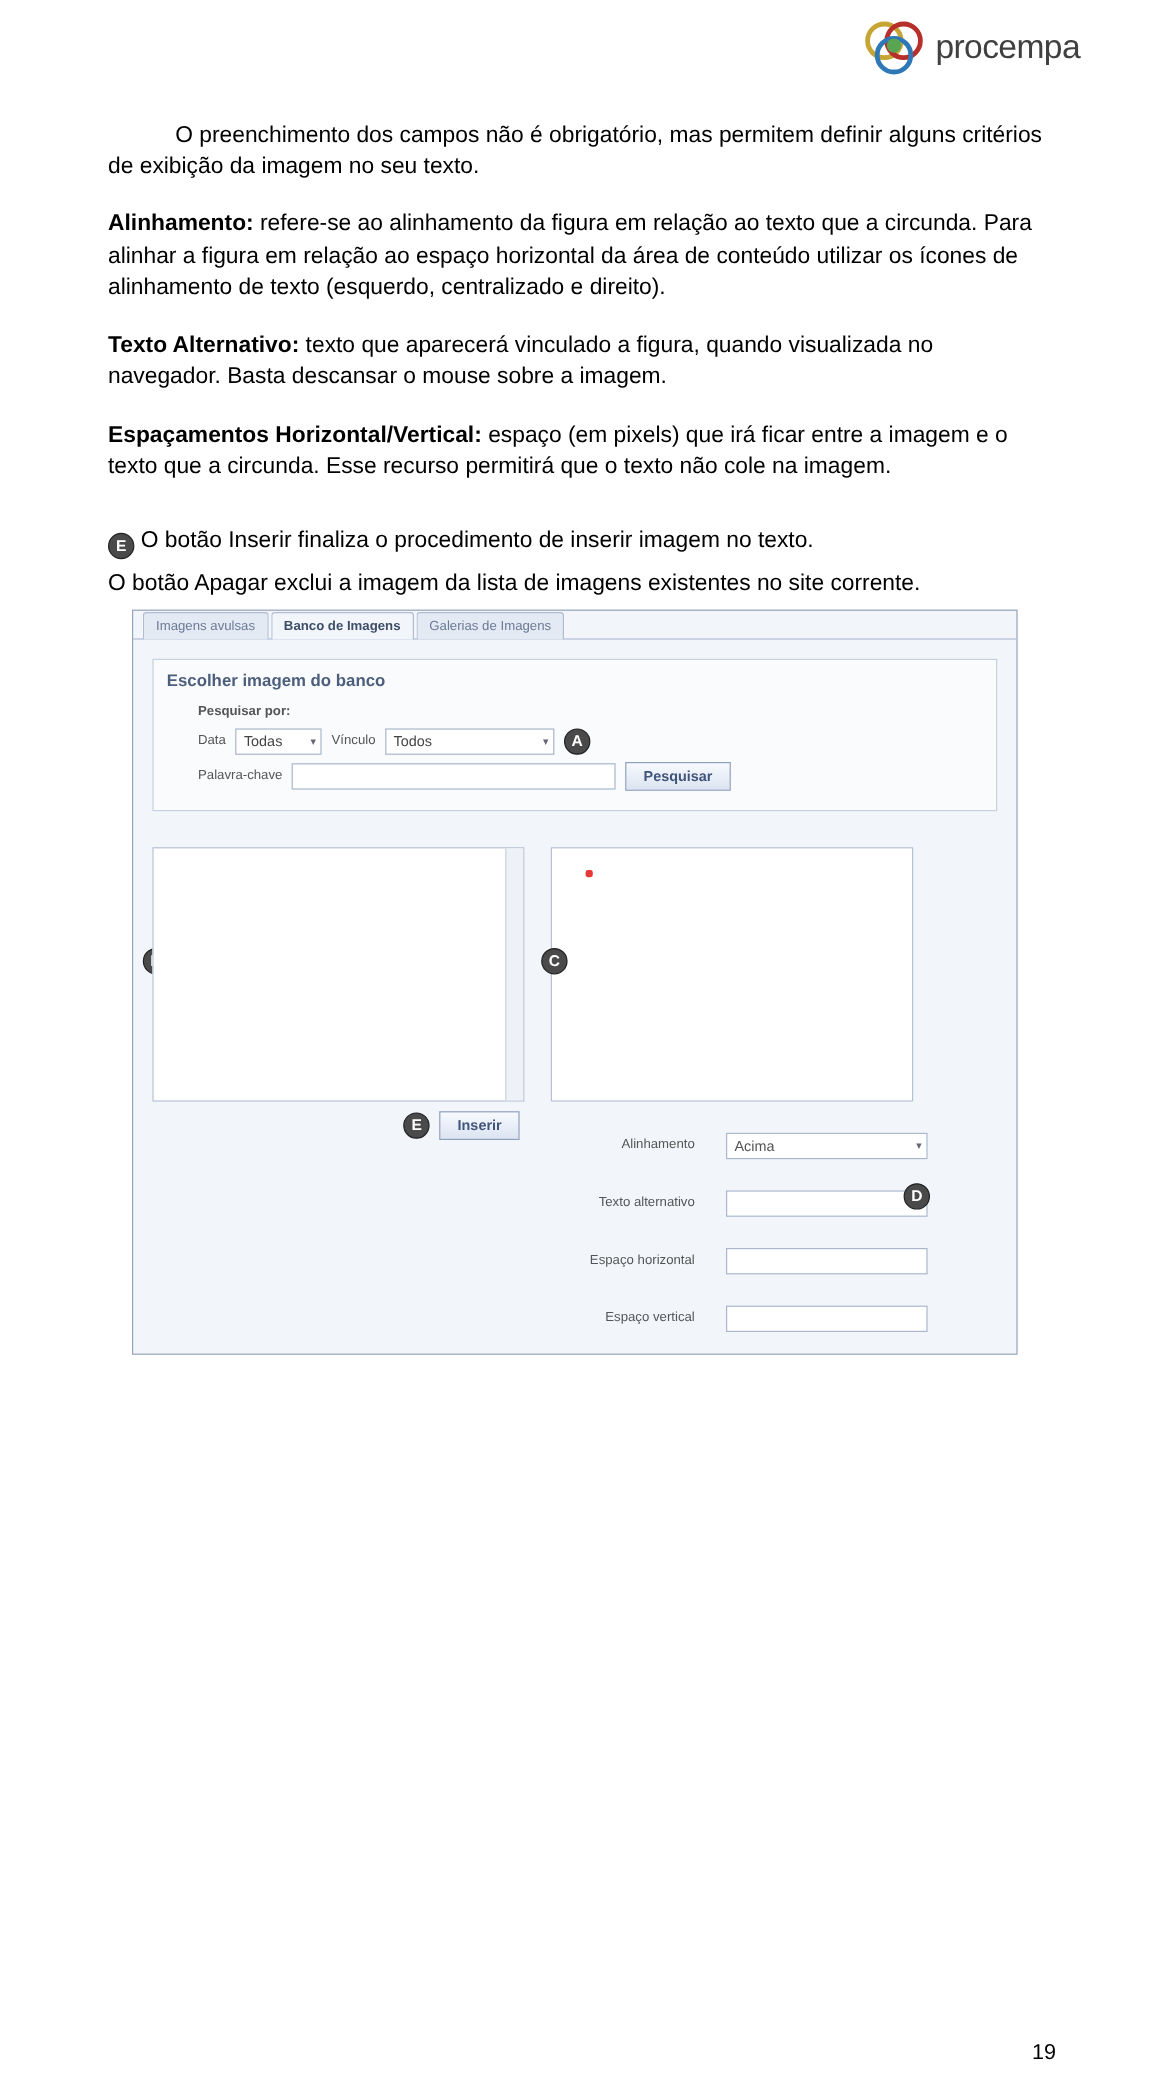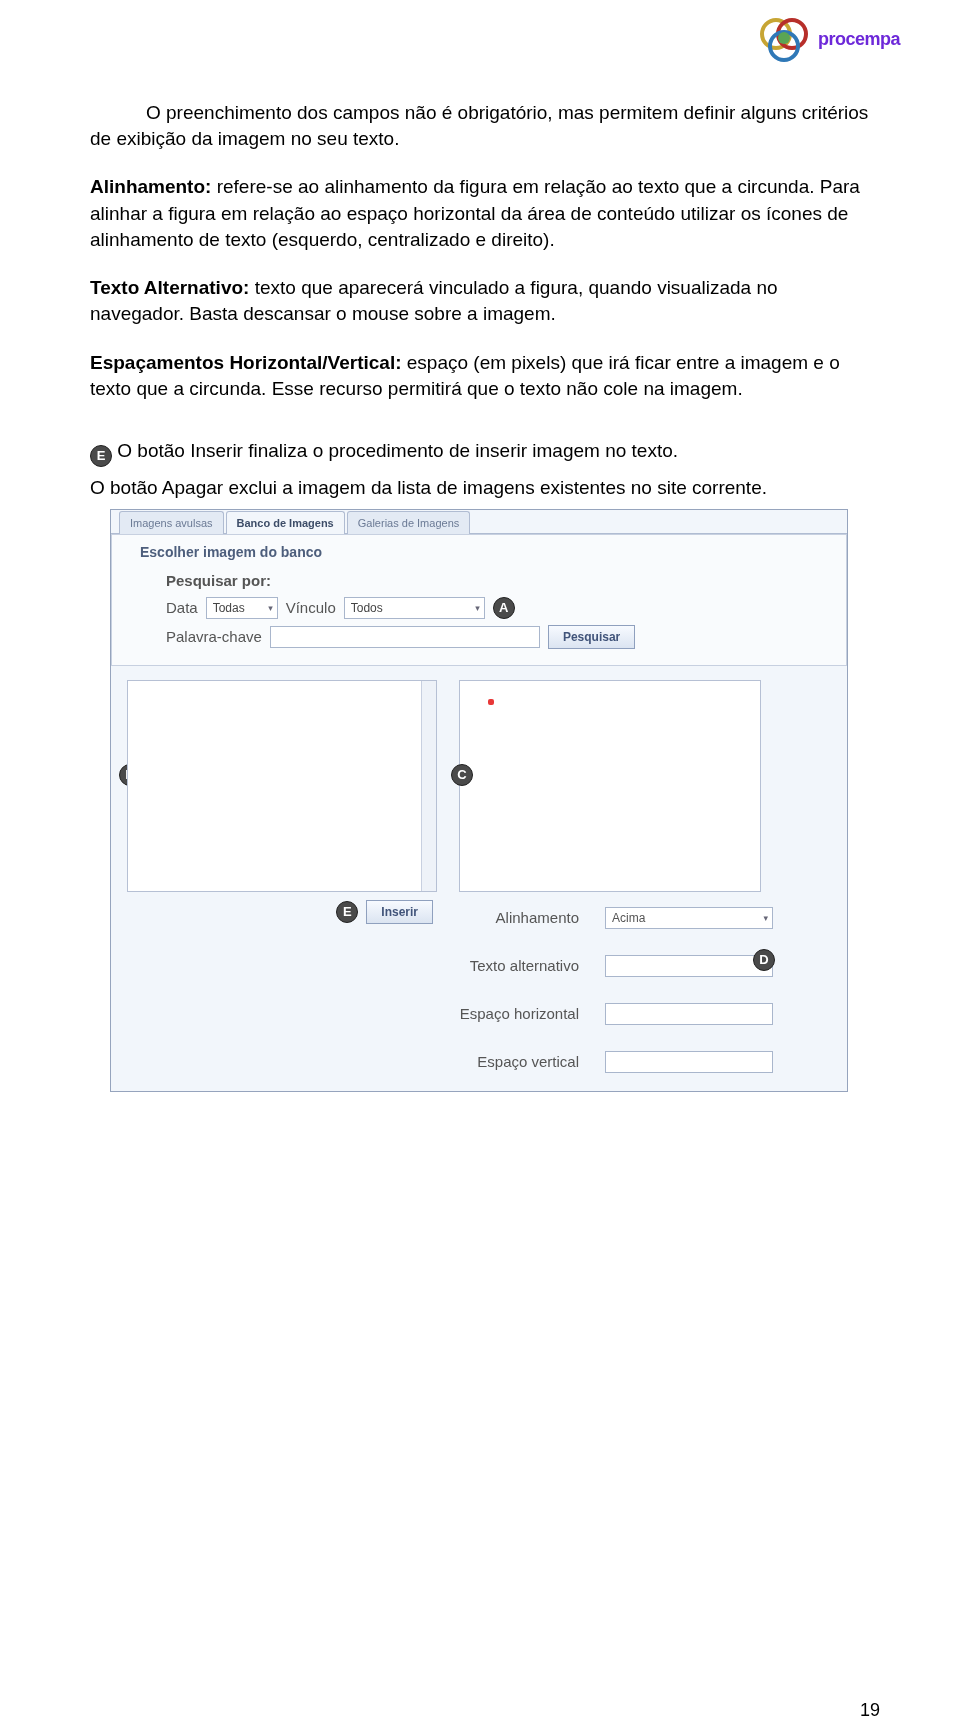--- a/index.html
+++ b/index.html
@@ -20,23 +20,23 @@
   .logo {
     position: absolute;
     top: 14px;
     right: 60px;
     display: flex;
     align-items: center;
     gap: 6px;
   }
   .logo svg { display: block; }
   .logo-text {
-    font-size: 18px;
-    font-weight: bold;
-    color: #6d28d9;
+    font-size: 28px;
+    font-weight: normal;
+    color: #404040;
     letter-spacing: -0.5px;
   }
   .content { font-size: 19px; line-height: 1.38; }
   .p { margin: 0 0 8px 0; }
   .indent { text-indent: 56px; }
   .gap { height: 14px; }
   .bold { font-weight: bold; }
   .marker {
     display: inline-flex;
     align-items: center;
@@ -99,34 +99,34 @@
     cursor: pointer;
     position: relative;
     top: 1px;
   }
   .tab.active {
     background: #f2f6fb;
     color: #3d4d68;
     font-weight: 600;
   }
   .panel {
-    margin: 0;
+    margin: 16px;
     border: 1px solid #c7d0e0;
     background: #f9fbfd;
-    padding: 8px 12px 10px 28px;
+    padding: 8px 12px 10px 11px;
     position: relative;
   }
   .panel-title {
     font-size: 14px;
     font-weight: bold;
     color: #4d5e7c;
     margin-bottom: 8px;
   }
   .row { display: flex; align-items: center; gap: 8px; margin: 6px 0; }
-  .lbl { font-size: 15px; color: #555; }
+  .lbl { font-size: 11px; color: #555; }
   .lbl-bold { font-weight: bold; }
   .select {
     height: 22px;
     border: 1px solid #a9b6cc;
     background: #fff;
     font-size: 12px;
     padding: 2px 20px 2px 6px;
     position: relative;
     display: inline-flex;
     align-items: center;
@@ -171,21 +171,21 @@
     width: 6px; height: 6px; background: #e83838; border-radius: 2px;
   }
   .scroll-stub {
     position: absolute; right: 0; top: 0; bottom: 0; width: 15px;
     border-left: 1px solid #c8d0e0;
     background: #eef2f8;
   }
   .lower-col2 { display: flex; flex-direction: column; gap: 4px; }
   .marker-abs { position: absolute; }
   .props {
-    margin-top: 11px;
+    margin-top: 22px;
     display: grid;
     grid-template-columns: 120px 1fr;
     row-gap: 8px;
     column-gap: 8px;
     align-items: center;
     font-size: 12px;
     color: #555;
     position: relative;
     gap: 26px;
   }

